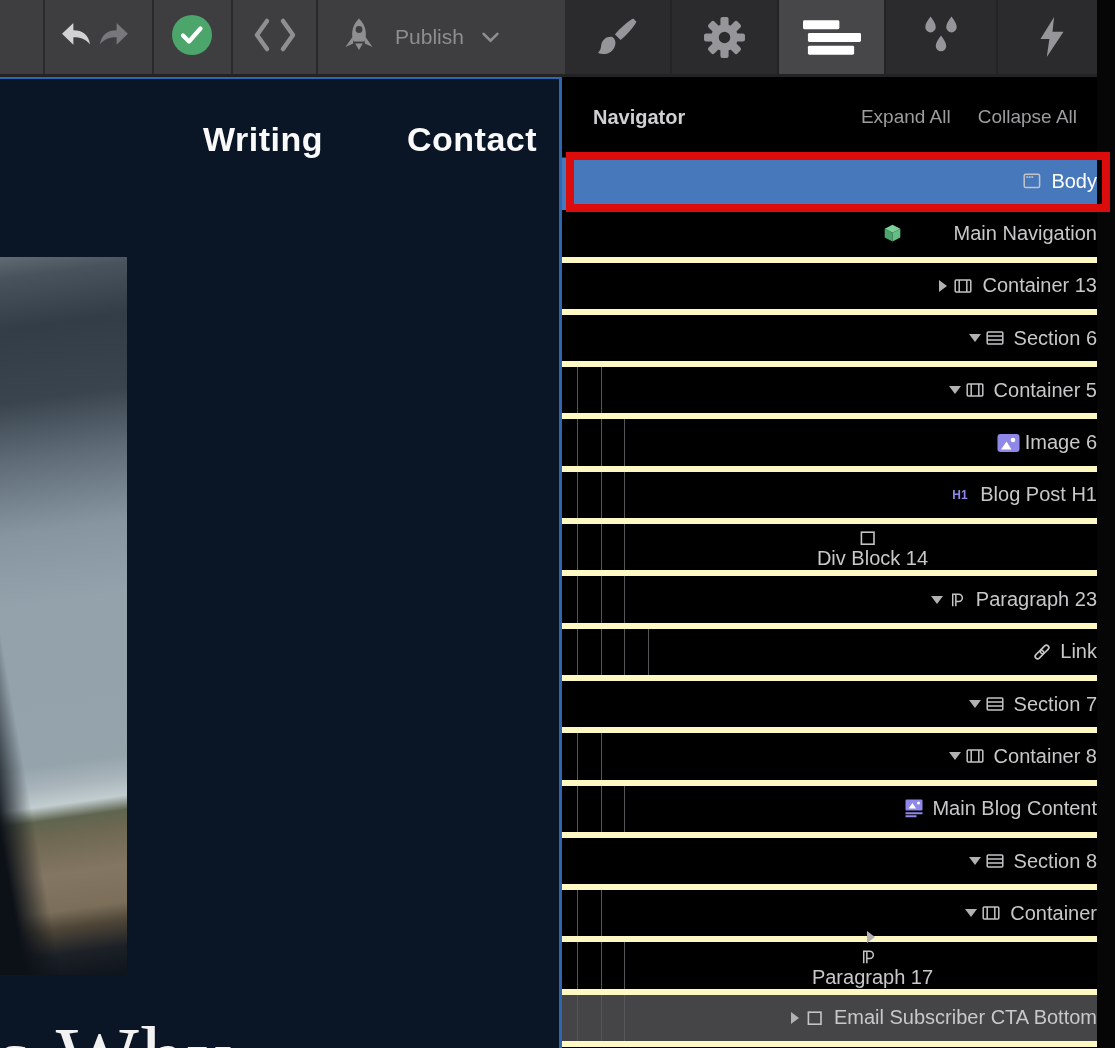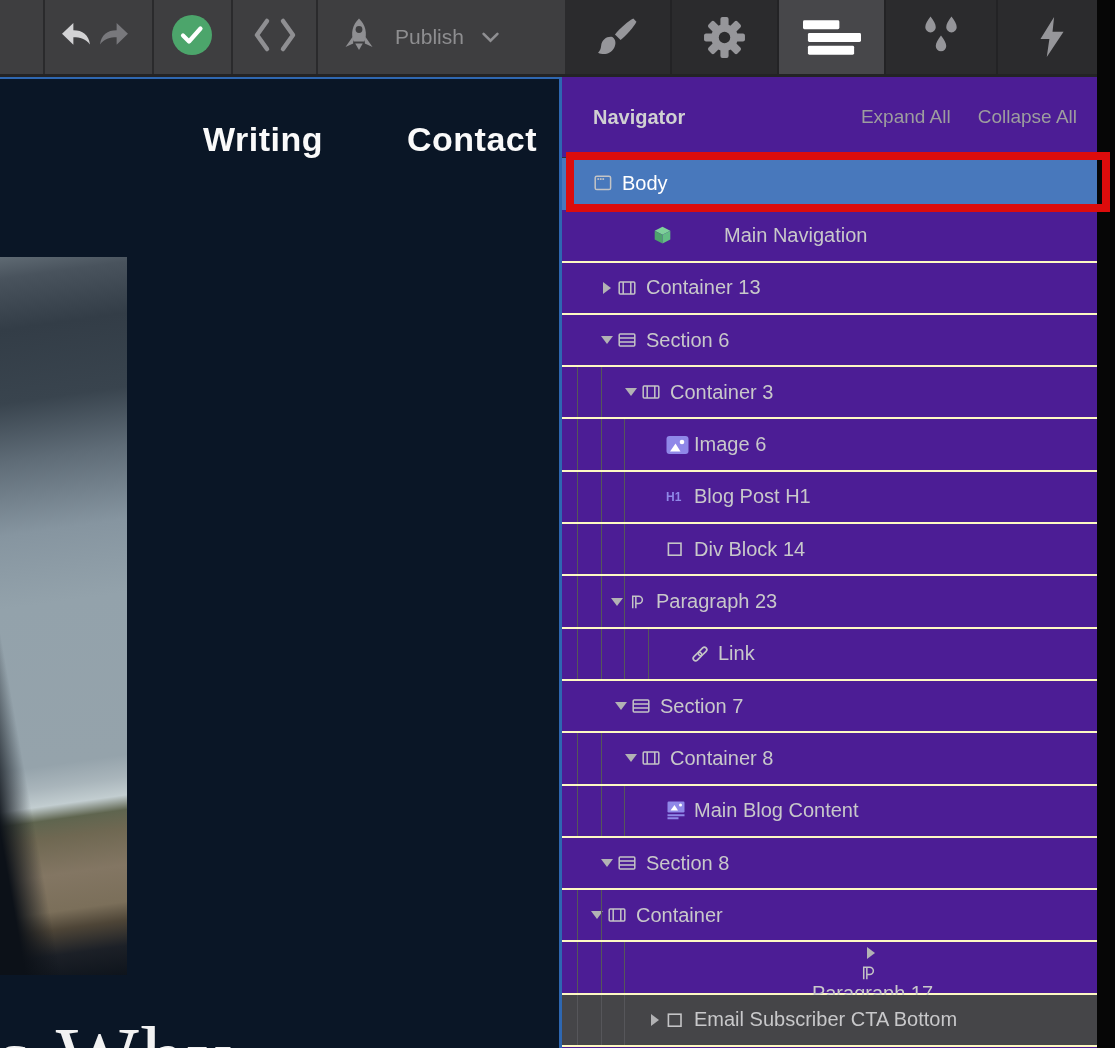--- a/index.html
+++ b/index.html
@@ -28,31 +28,31 @@
       linear-gradient(to top right,#0c1118 0%,#0c1118 10%,rgba(12,17,24,0) 24%),
       linear-gradient(172deg,
         #5f6a73 0%, #49535d 3%, #333d47 10%, #39444e 20%, #5f6c77 28%,
         #8695a0 38%, #93a2ab 48%, #95a3ab 70%, #a9b5bb 73%, #c2cdd0 75.5%,
         #5f654f 77.5%, #6f6852 80%, #837663 85%, #7b6f5a 90%, #4e4537 92.5%,
         #1c2027 96%, #0e141c 100%);}
   #canvas-heading{position:absolute;left:-3px;top:929px;color:#f2f2f2;
     font-family:"Liberation Serif",serif;font-size:88px;font-weight:400;white-space:nowrap;letter-spacing:2px;}
 
   
-  #panel{position:absolute;left:562px;top:77px;width:535px;height:971px;background:#4c1d95;}
+  #panel{position:absolute;left:562px;top:77px;width:535px;height:971px;background:#000000;}
   #panel-header{position:absolute;left:0;top:0;width:100%;height:81px;display:flex;align-items:center;
     border-bottom:1px solid #333335;box-sizing:border-box;}
   #panel-title{margin-left:31px;color:#d0d0d2;font-size:20px;font-weight:700;}
   #panel-header .spacer{flex:1;}
   .panel-header-btn{color:#9d9d9f;font-size:19px;cursor:pointer;margin-right:27px;white-space:nowrap;}
   .panel-header-btn:last-child{margin-right:20px;}
 
   #tree{position:absolute;left:0;top:81px;right:0;bottom:0;display:flex;flex-direction:column;}
   .tree-row{position:relative;height:52.3px;box-sizing:border-box;flex:none;
-    display:flex;align-items:center;border-bottom:2px solid #fef9c3;cursor:pointer;}
+    display:flex;align-items:center;border-bottom:6px solid #fef9c3;cursor:pointer;justify-content:flex-end;}
   .tree-row.selected{background:#4878bc;border-bottom-color:#4878bc;}
   .tree-row.hovered{background:#454548;}
   .guide{position:absolute;top:0;bottom:0;width:1px;background:#56565a;}
   .caret{width:22px;height:22px;flex:none;display:flex;align-items:center;justify-content:center;}
   .caret.collapsed::before{content:"";border-left:8px solid #b2b2b4;border-top:6px solid transparent;border-bottom:6px solid transparent;}
   .caret.expanded::before{content:"";border-top:8px solid #b2b2b4;border-left:6px solid transparent;border-right:6px solid transparent;}
   .node-icon{width:24px;flex:none;display:flex;align-items:center;justify-content:flex-start;}
   .h1-glyph{color:#8f88e8;font-weight:700;font-size:12px;letter-spacing:0;}
   .tree-label{margin-left:4px;color:#c8c8ca;font-size:20px;white-space:nowrap;}
   .tree-row.selected .tree-label{color:#fff;}
@@ -246,21 +246,21 @@
         <div class="tree-row" style="padding-left: 58px;">
           <span class="guide" style="left: 15px;"></span>
           <span class="guide" style="left: 38.7px;"></span>
           <span class="caret expanded"></span>
           <span class="node-icon">
             <svg width="18" height="18" viewBox="0 0 18 18">
               <rect x="1.2" y="3" width="15.6" height="12" rx="1" fill="none" stroke="#c4c4c6" stroke-width="1.5"></rect>
               <path d="M5.2 3 V15 M12.8 3 V15" stroke="#c4c4c6" stroke-width="1.5"></path>
             </svg>
           </span>
-          <span class="tree-label">Container 3</span>
+          <span class="tree-label">Container 5</span>
         </div>
         <div class="tree-row" style="padding-left: 82px;">
           <span class="guide" style="left: 15px;"></span>
           <span class="guide" style="left: 38.7px;"></span>
           <span class="guide" style="left: 62.4px;"></span>
           <span class="caret"></span>
           <span class="node-icon">
             <svg width="23" height="22" viewBox="0 0 23 22">
               <rect x="0.5" y="2" width="22" height="18" rx="3" fill="#8f88e8"></rect>
               <circle cx="16" cy="8" r="2.3" fill="#fff"></circle>
@@ -272,21 +272,21 @@
         <div class="tree-row" style="padding-left: 82px;">
           <span class="guide" style="left: 15px;"></span>
           <span class="guide" style="left: 38.7px;"></span>
           <span class="guide" style="left: 62.4px;"></span>
           <span class="caret"></span>
           <span class="node-icon">
             <span class="h1-glyph">H1</span>
           </span>
           <span class="tree-label">Blog Post H1</span>
         </div>
-        <div class="tree-row" style="padding-left: 82px;">
+        <div class="tree-row" style="padding-left: 82px; flex-direction: column;">
           <span class="guide" style="left: 15px;"></span>
           <span class="guide" style="left: 38.7px;"></span>
           <span class="guide" style="left: 62.4px;"></span>
           <span class="caret"></span>
           <span class="node-icon">
             <svg width="18" height="18" viewBox="0 0 18 18">
               <rect x="2.4" y="3.2" width="12.6" height="12" fill="none" stroke="#c4c4c6" stroke-width="1.6"></rect>
             </svg>
           </span>
           <span class="tree-label">Div Block 14</span>

